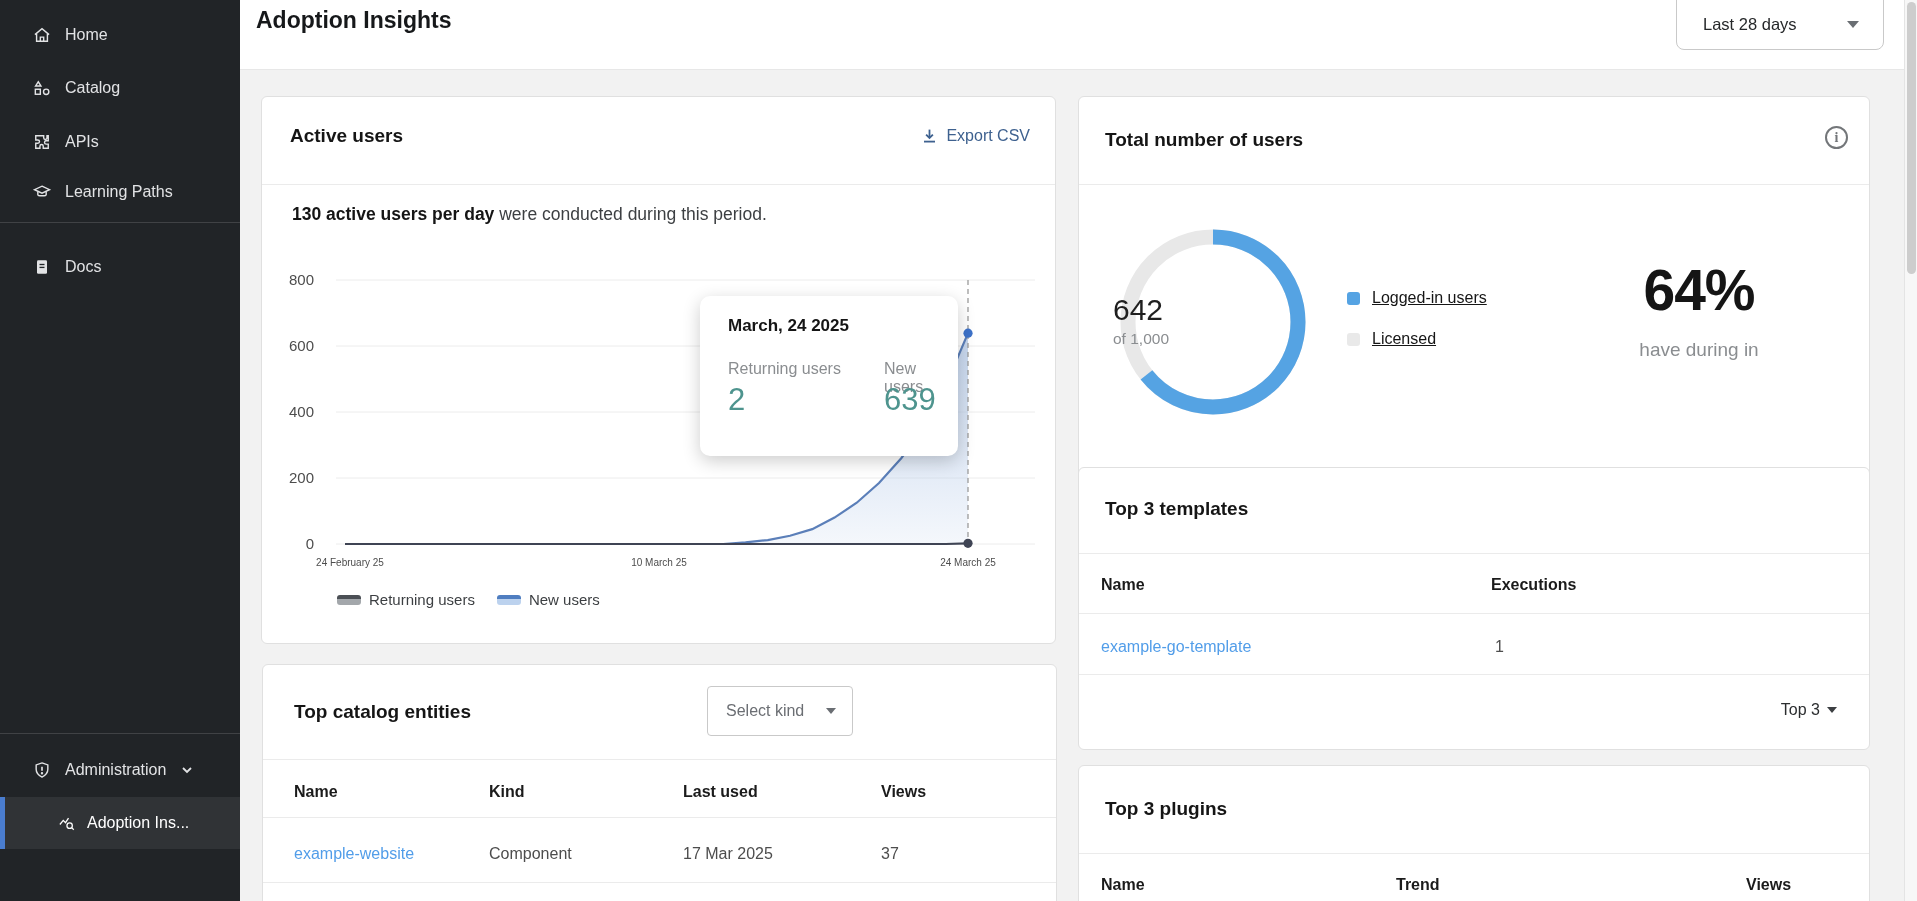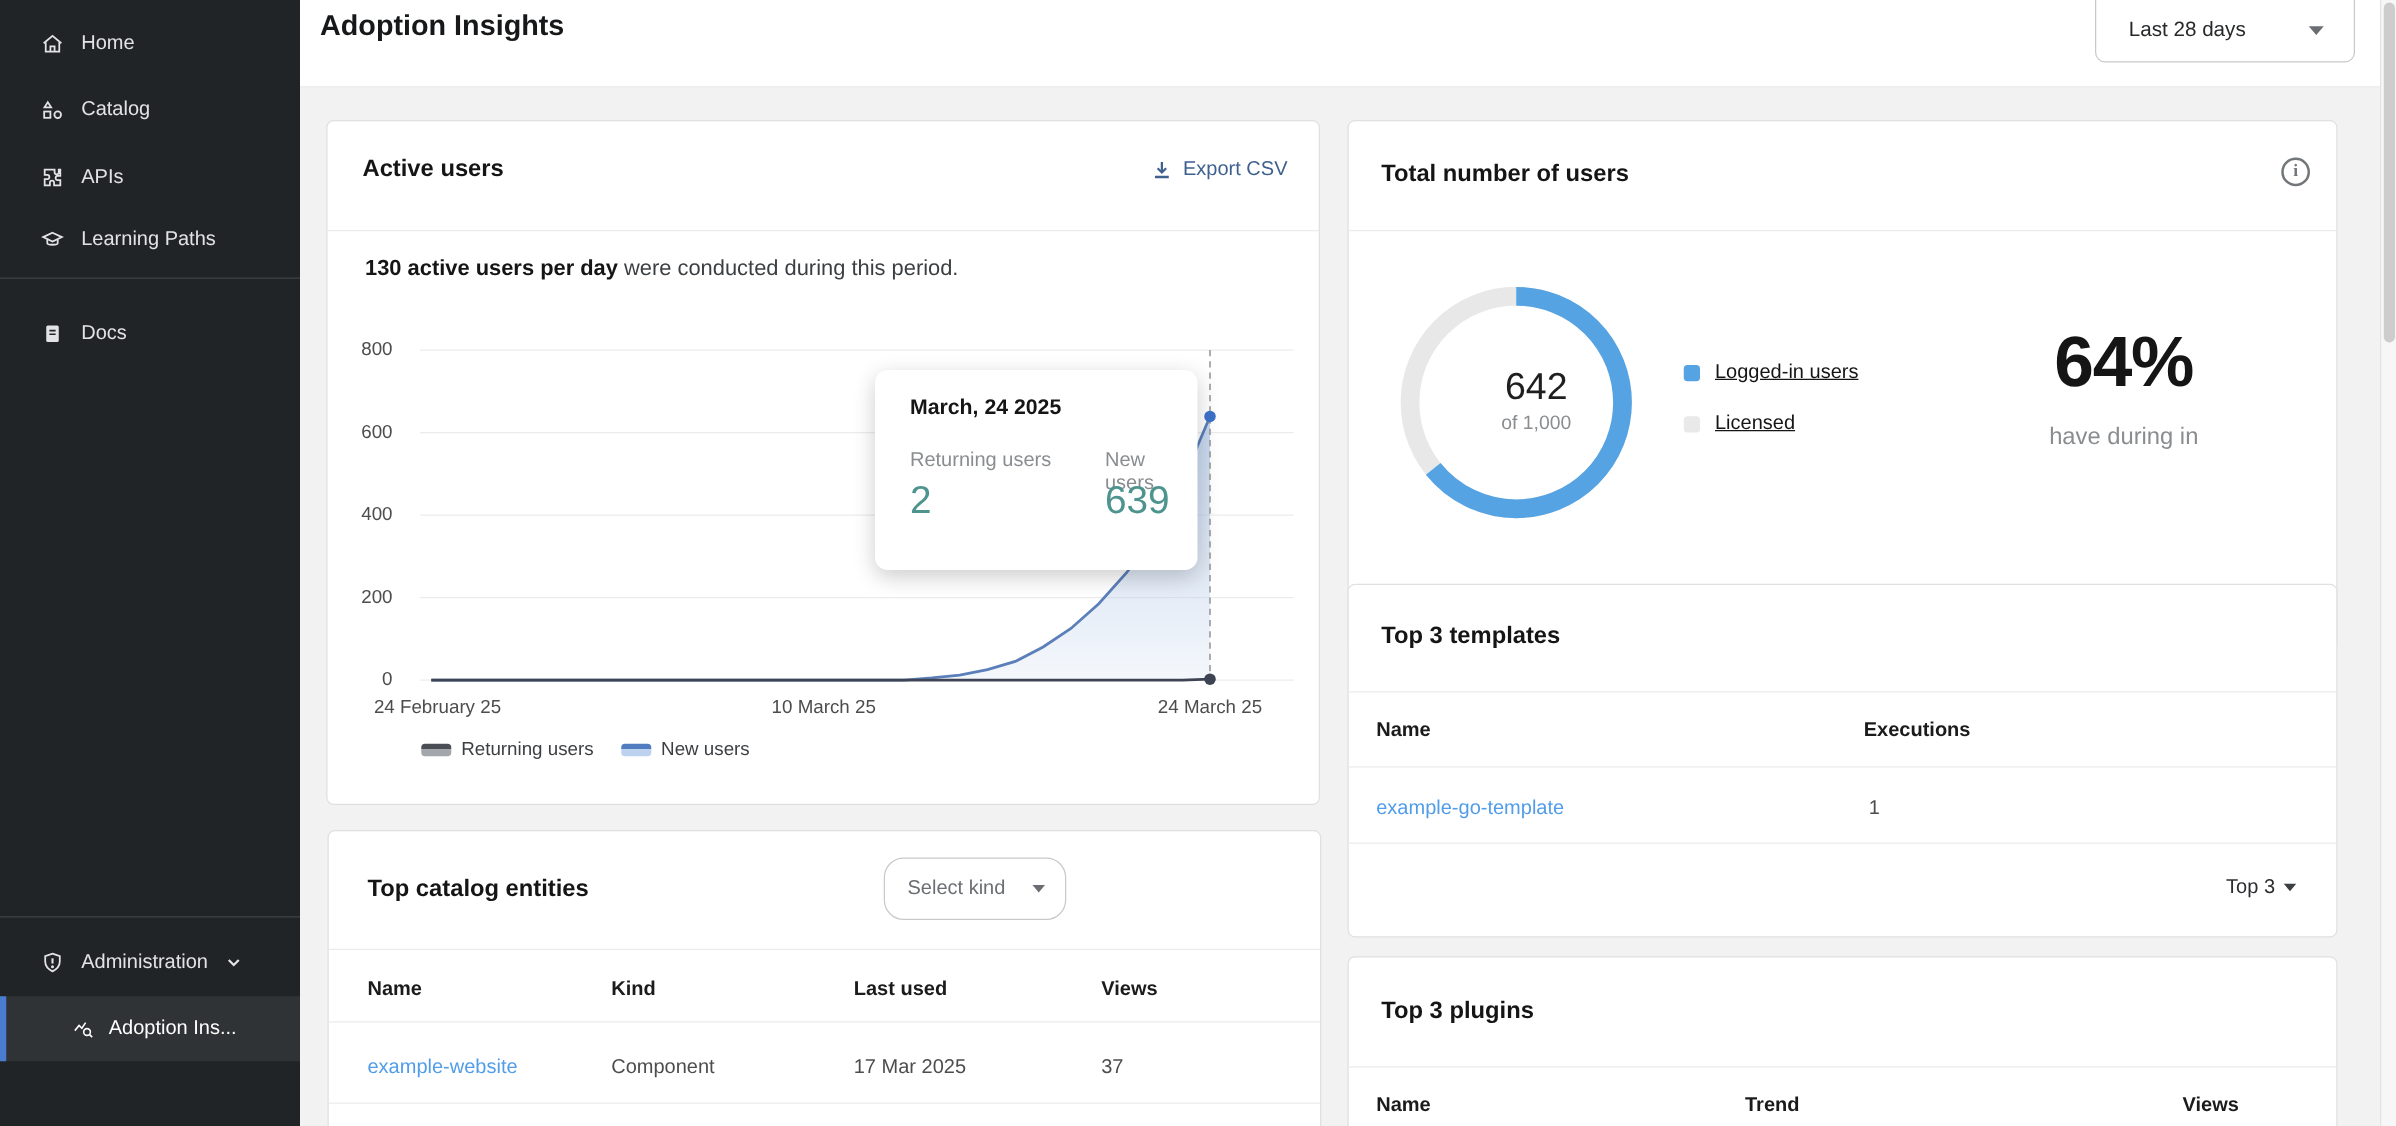--- a/index.html
+++ b/index.html
@@ -31,41 +31,41 @@
   .hdivider { position:absolute; left:0; width:100%; height:1px; background:#ebebeb; }
   .th { position:absolute; font-size:16px; font-weight:600; color:#1b1b1b; }
   .td { position:absolute; font-size:16px; color:#4d4d4d; }
   .link { color:#519de9; cursor:pointer; }
   
   .export-btn { position:absolute; right:25px; top:30px; display:flex; align-items:center; gap:8px;
                 color:#3e618f; font-size:16px; font-weight:500; cursor:pointer; }
   .subtitle { position:absolute; left:30px; top:107px; font-size:17.5px; color:#3c3f42; }
   .subtitle b { color:#151515; }
   .ylab { position:absolute; width:52px; text-align:right; font-size:15px; color:#4d4d4d; }
-  .xlab { position:absolute; width:130px; text-align:center; font-size:15px; color:#4d4d4d; }
+  .xlab { position:absolute; width:130px; text-align:center; font-size:10px; color:#4d4d4d; }
   .legend { position:absolute; left:75px; top:494px; display:flex; align-items:center; gap:22px;
             font-size:15px; color:#3c3f42; }
   .legitem { display:flex; align-items:center; gap:8px; }
   .sw { width:24px; height:10px; border-radius:3px; }
   .sw.ret { background:linear-gradient(#4b4f55 0 45%, #a3a7ab 45% 100%); }
   .sw.new { background:linear-gradient(#4f7dc0 0 45%, #bcd2ee 45% 100%); }
   .tooltip { position:absolute; left:438px; top:199px; width:258px; height:160px; background:#fff;
              border-radius:10px; box-shadow:0 5px 18px rgba(0,0,0,0.20); z-index:3; }
   .tt-date { position:absolute; left:28px; top:20px; font-size:17px; font-weight:700; color:#151515; }
   .tt-lab { position:absolute; top:64px; font-size:16px; color:#8a8d90; }
   .tt-val { position:absolute; top:86px; font-size:31px; color:#4e948e; font-weight:500; }
   
   .kind-select { position:absolute; left:444px; top:21px; width:146px; height:50px; background:#fff;
-     border:1px solid #c9c9c9; border-radius:16px; display:flex; align-items:center; padding:0 16px 0 18px;
+     border:1px solid #c9c9c9; border-radius:4px; display:flex; align-items:center; padding:0 16px 0 18px;
      font-size:16px; color:#6b6e73; cursor:pointer; }
   
   .info-icon { position:absolute; left:746px; top:29px; width:23px; height:23px; border:2px solid #737679;
       border-radius:50%; color:#737679; font-size:14px; font-weight:700; text-align:center; line-height:19px;
       font-family:"Liberation Serif", serif; cursor:pointer; }
-  .donut-center { position:absolute; left:50px; top:196px; width:200px; text-align:center; }
+  .donut-center { position:absolute; left:34px; top:196px; width:200px; }
   .donut-big { font-size:30px; color:#1f1f1f; }
   .donut-sub { font-size:15.5px; color:#8a8d90; margin-top:3px; }
   .dlegend-item { position:absolute; display:flex; align-items:center; gap:12px; font-size:16px; color:#151515;text-decoration:underline; }
   .dsq { width:13px; height:13px; border-radius:3px; }
   .pct-wrap { position:absolute; left:490px; top:160px; width:260px; text-align:center; }
   .pct-big { font-size:57px; font-weight:700; color:#151515; letter-spacing:-1px; }
   .pct-sub { font-size:19px; color:#8a8d90; margin-top:16px; }
   .table-footer { position:absolute; right:32px; top:233px; display:flex; align-items:center; gap:7px;
                   font-size:16px; color:#2b2d2f; cursor:pointer; }
   .caret-sm { width:0; height:0; border-left:5px solid transparent; border-right:5px solid transparent;

